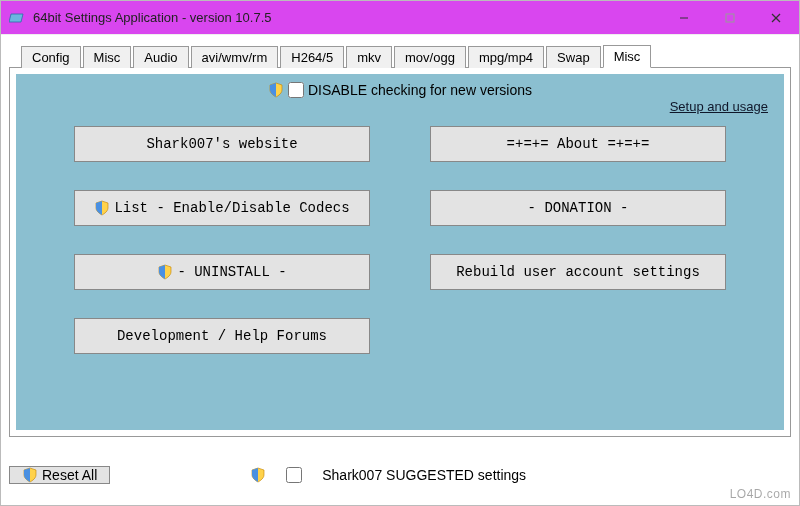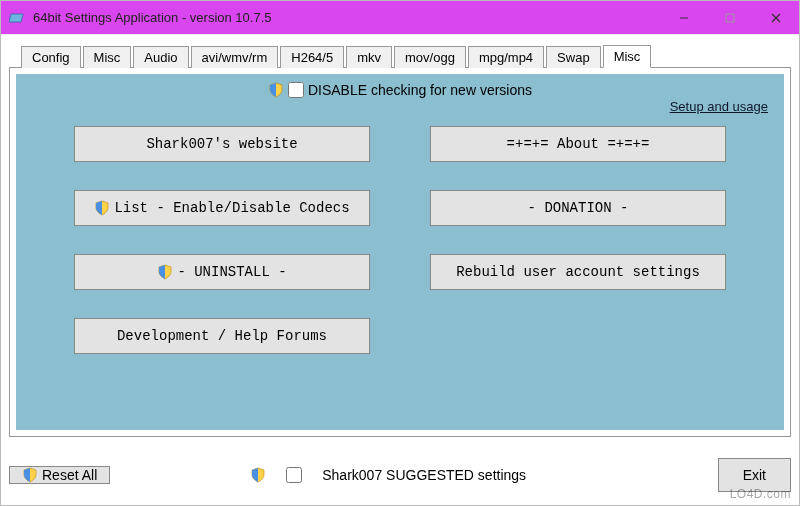--- a/index.html
+++ b/index.html
@@ -306,17 +306,16 @@
     <label class="suggested">
       <span class="shield-icon">
         <svg viewBox="0 0 16 16">
             <path d="M8 1 L14 3 V8 C14 12 8 15 8 15 C8 15 2 12 2 8 V3 Z" fill="#ffd24a" stroke="#c08000" stroke-width="0.6"></path>
             <path d="M8 1 L8 15 C8 15 2 12 2 8 V3 Z" fill="#4a90e2"></path>
           </svg>
       </span>
       <input type="checkbox" style="">
       <span>Shark007 SUGGESTED settings</span>
     </label>
-    <div class="exit-btn">Exit</div>
   </div>
 
   <div class="watermark">LO4D.com</div>
 </div>
 
 </body></html>

